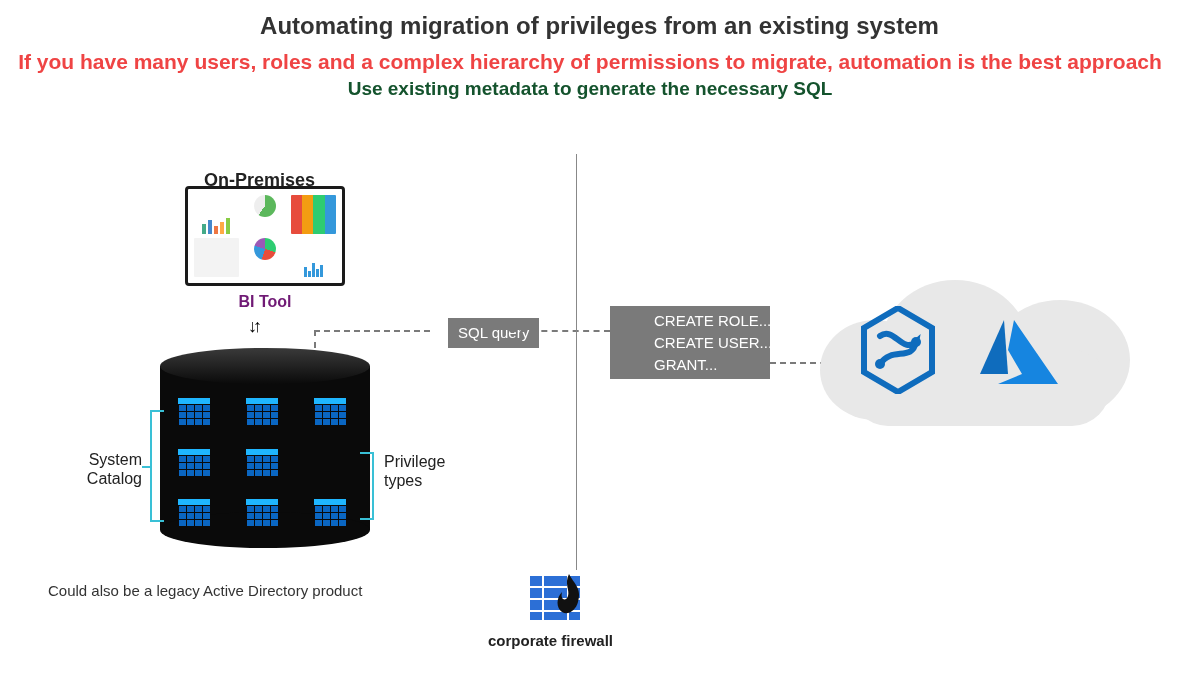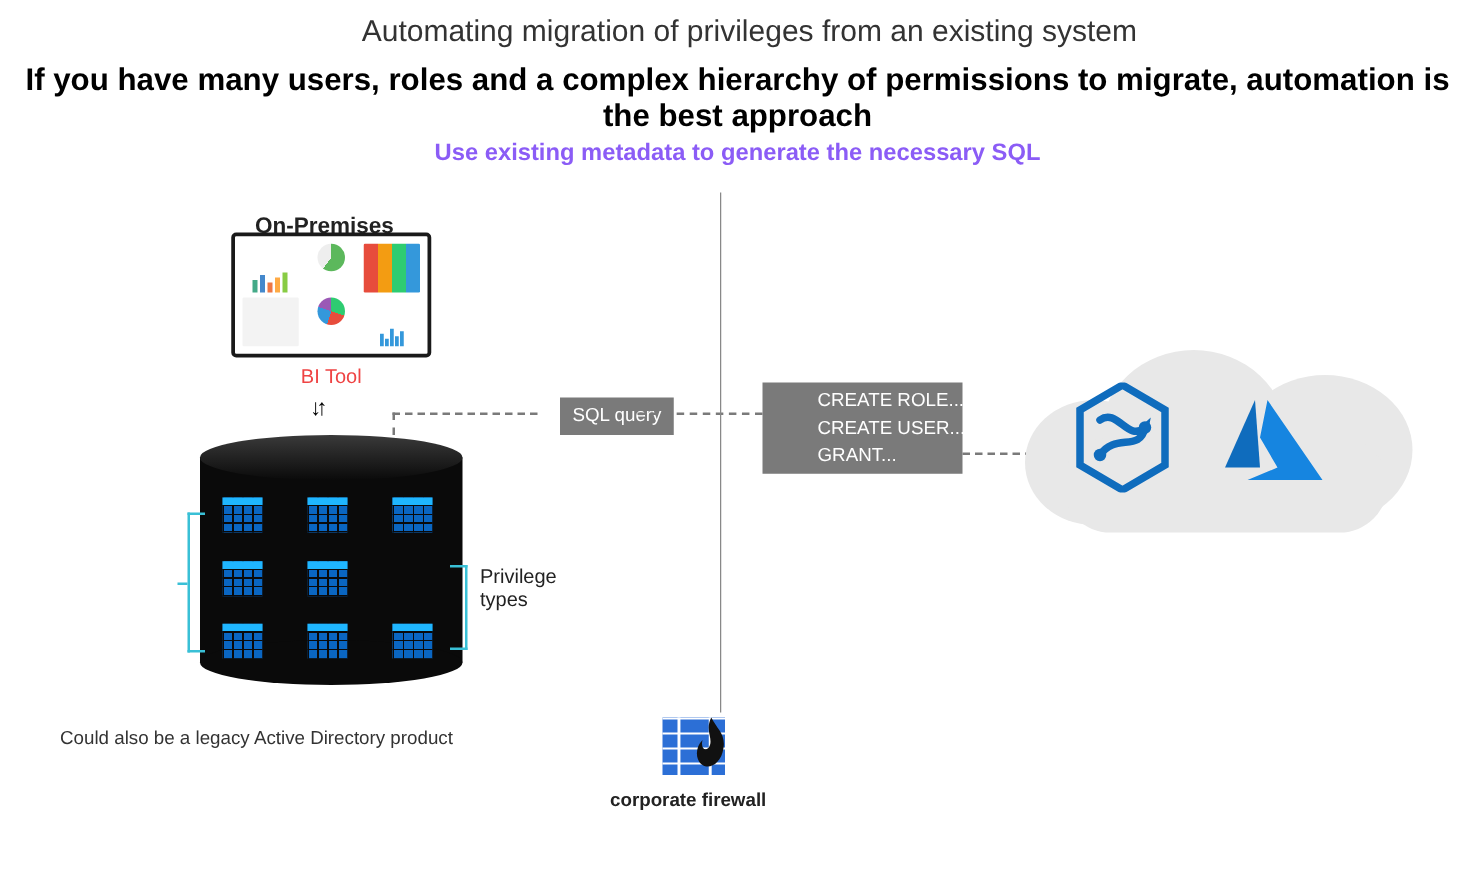--- a/index.html
+++ b/index.html
@@ -7,37 +7,37 @@
       width: 1180px;
       height: 698px;
       background: #ffffff;
       font-family: "Segoe UI", Arial, sans-serif;
       position: relative;
       overflow: hidden;
     }
     .title {
       text-align: center;
       font-size: 24px;
-      font-weight: 400;
+      font-weight: 700;
       color: #333;
       margin-top: 12px;
       margin-left: 19px;
     }
     .subtitle1 {
       text-align: center;
-      font-size: 25px;
+      font-size: 21px;
       font-weight: 600;
-      color: #000000;
+      color: #ef4444;
       margin-top: 10px;
     }
     .subtitle2 {
       text-align: center;
       font-size: 19px;
       font-weight: 600;
-      color: #8b5cf6;
+      color: #14532d;
       margin-top: 4px;
     }
     .canvas {
       position: absolute;
       top: 130px;
       left: 0;
       width: 1180px;
       height: 568px;
     }
     .section-label {
@@ -71,21 +71,22 @@
     .sparks { display:flex;align-items:flex-end;gap:1px;justify-content:center; }
     .sparks span{width:3px;background:#3498db;height:10px}
     .sparks span:nth-child(2){height:6px}.sparks span:nth-child(3){height:14px}.sparks span:nth-child(4){height:8px}.sparks span:nth-child(5){height:12px}
     .bi-label {
       position: absolute;
       left: 185px;
       top: 163px;
       width: 160px;
       text-align: center;
       font-size: 16px;
-      color: #ef4444;
+      color: #701a75;
+      font-weight: bold;
     }
     .arrows-ud {
       position: absolute;
       left: 248px;
       top: 186px;
       font-size: 18px;
       letter-spacing: -4px;
       color: #000;
     }
     .db-cylinder {
@@ -239,20 +240,22 @@
     <div class="table-icon"></div>
     <div class="table-icon"></div>
     <div class="table-icon"></div>
     <div></div>
     <div class="table-icon"></div>
     <div class="table-icon"></div>
     <div class="table-icon"></div>
   </div>
 
   <div class="bracket" style="left:150px;top:280px;height:112px;"></div>
+  <div class="side-label" style="left:50px;top:320px;text-align:right;width:92px;white-space:pre;">System
+Catalog</div>
   <div class="dash-h" style="left:142px;top:336px;width:8px;border-top:2px solid #39c0d6;"></div>
 
   <div class="bracket right" style="left:360px;top:322px;height:68px;"></div>
   <div class="side-label" style="left:384px;top:322px;white-space:pre;">Privilege
 types</div>
 
   <div class="db-note">Could also be a legacy Active Directory product</div>
 
   <div class="dash-v" style="left:314px;top:200px;height:18px;"></div>
   <div class="dash-h" style="left:314px;top:200px;width:116px;"></div>

